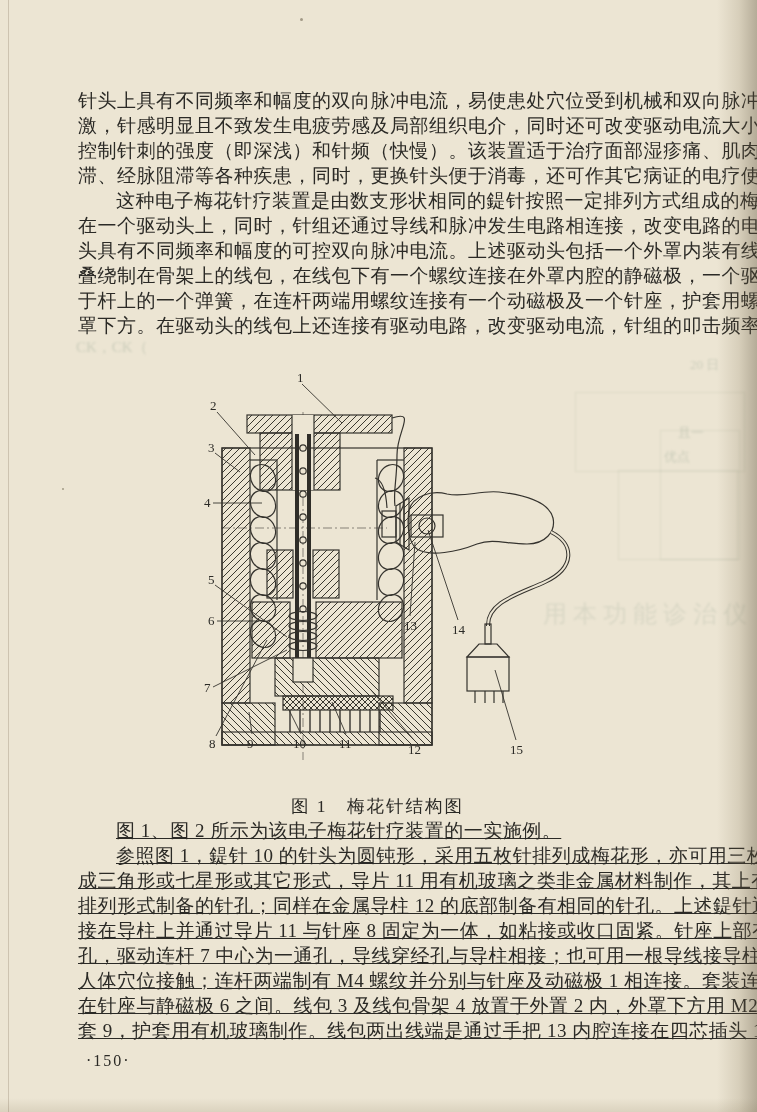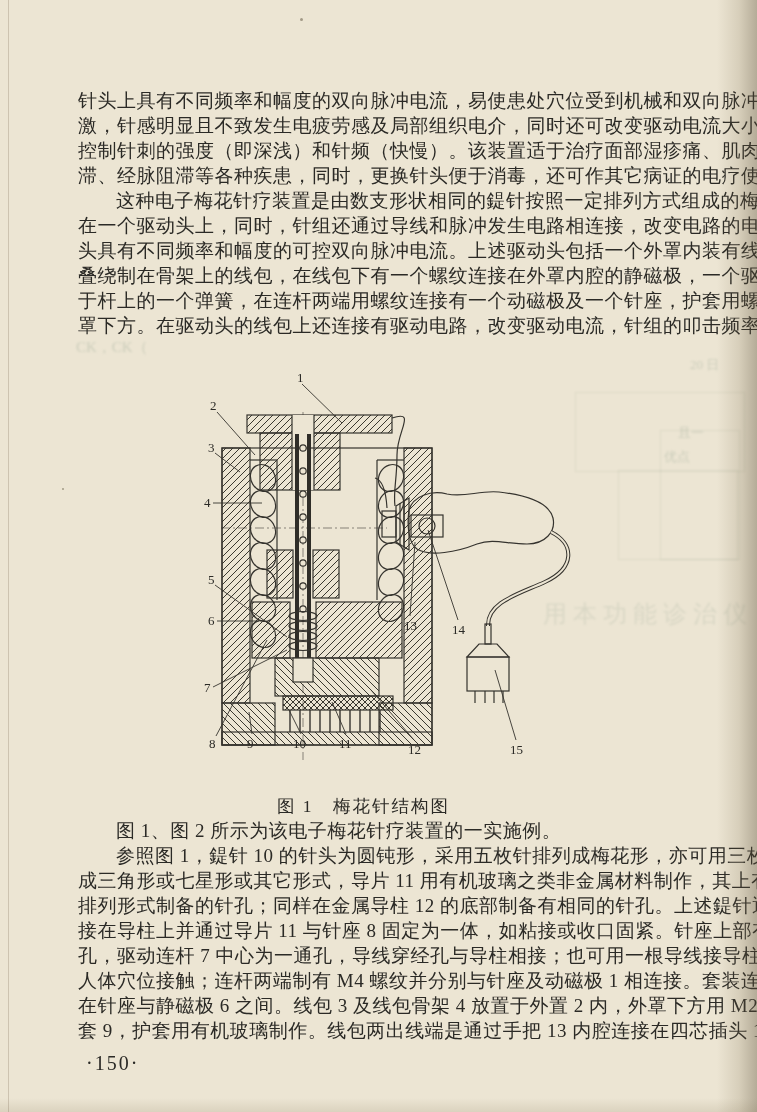--- a/index.html
+++ b/index.html
@@ -16,23 +16,23 @@
     background:linear-gradient(to right,rgba(120,105,75,0) 0%,rgba(120,105,75,.18) 55%,rgba(90,78,55,.38) 100%);}
   .edge-bottom{position:absolute;left:0;bottom:0;width:757px;height:14px;
     background:linear-gradient(to bottom,rgba(120,105,75,0),rgba(120,105,75,.15));}
   .crease{position:absolute;top:0;left:8px;width:1px;height:1112px;background:rgba(110,95,70,.25);}
   .speck{position:absolute;border-radius:50%;background:rgba(90,80,60,.5);}
 
   
   .textblock{position:absolute;left:78px;width:622px;font-size:19px;line-height:25px;}
   .tl{white-space:nowrap;height:25px;letter-spacing:.5px;}
   .ind{text-indent:2em;}
-  .caption{position:absolute;left:121px;top:794px;width:485px;text-align:center;
+  .caption{position:absolute;left:135px;top:794px;width:485px;text-align:center;
     font-size:17.5px;letter-spacing:2px;white-space:nowrap;}
-  .pagenum{position:absolute;left:86px;top:1052px;font-size:20px;letter-spacing:2px;}
+  .pagenum{position:absolute;left:86px;top:1052px;font-size:16px;letter-spacing:2px;}
 
   
   .figure{position:absolute;left:125px;top:360px;width:485px;height:432px;}
   svg{display:block;}
 
   
   .ghost{position:absolute;color:#97a694;opacity:.38;filter:blur(1.1px);
     font-family:"Liberation Serif","DejaVu Serif",serif;white-space:nowrap;}
   .ghost-rect{position:absolute;border:1px solid #aab39b;opacity:.22;filter:blur(1px);}
 </style>
@@ -223,21 +223,21 @@
         <text x="283" y="394">12</text>
         <text x="279" y="270">13</text>
         <text x="327" y="274">14</text>
         <text x="385" y="394">15</text>
       </g>
     </svg>
   </div>
 
   <div class="caption">图 1　梅花针结构图</div>
 
-  <div class="textblock" style="top:818px;">
+  <div class="textblock" style="top:818px;text-decoration:underline;">
     <div class="tl ind">图 1、图 2 所示为该电子梅花针疗装置的一实施例。</div>
     <div class="tl ind">参照图 1，鍉针 10 的针头为圆钝形，采用五枚针排列成梅花形，亦可用三枚或七枚排列</div>
     <div class="tl">成三角形或七星形或其它形式，导片 11 用有机玻璃之类非金属材料制作，其上有按上述鍉针</div>
     <div class="tl">排列形式制备的针孔；同样在金属导柱 12 的底部制备有相同的针孔。上述鍉针通过针孔再焊</div>
     <div class="tl">接在导柱上并通过导片 11 与针座 8 固定为一体，如粘接或收口固紧。针座上部有一 M4 的螺</div>
     <div class="tl">孔，驱动连杆 7 中心为一通孔，导线穿经孔与导柱相接；也可用一根导线接导柱，另一根与</div>
     <div class="tl">人体穴位接触；连杆两端制有 M4 螺纹并分别与针座及动磁极 1 相连接。套装连杆上的弹簧 5</div>
     <div class="tl">在针座与静磁极 6 之间。线包 3 及线包骨架 4 放置于外置 2 内，外罩下方用 M24 螺纹连接护</div>
     <div class="tl">套 9，护套用有机玻璃制作。线包两出线端是通过手把 13 内腔连接在四芯插头 15 上。穿过连</div>
   </div>

